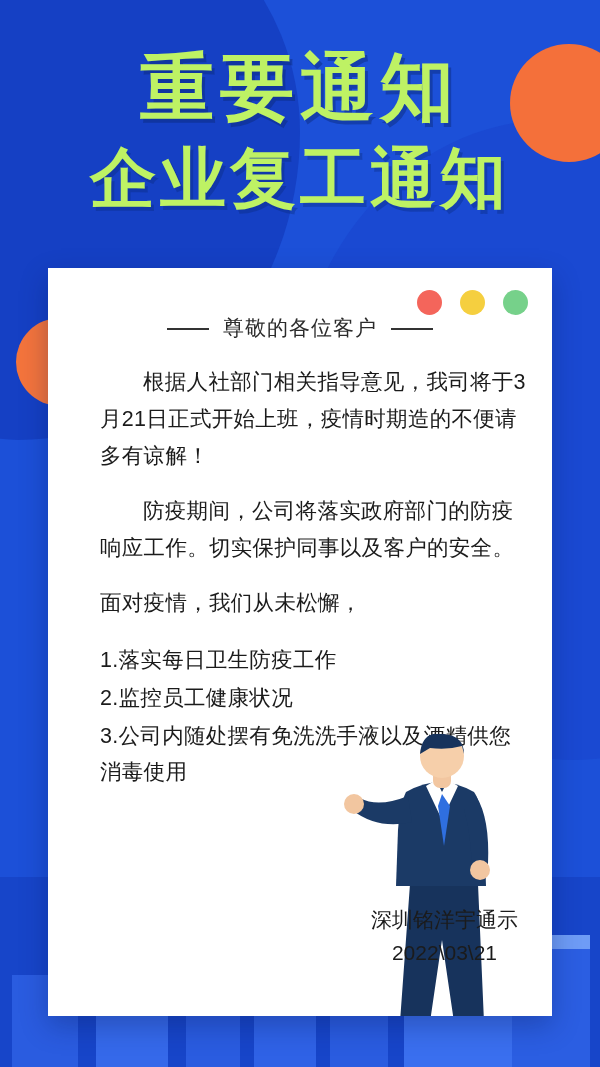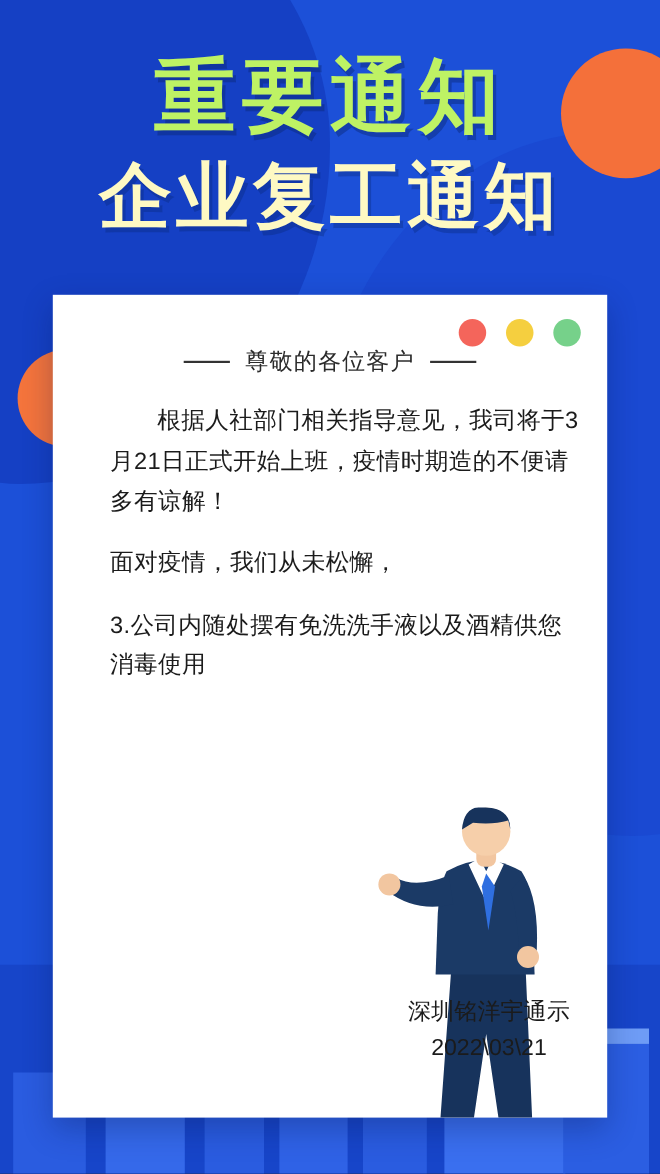--- a/index.html
+++ b/index.html
@@ -99,21 +99,21 @@
     color: #bef264;
     letter-spacing: 6px;
     line-height: 1.08;
     text-shadow: 3px 4px 0 rgba(10,40,120,0.45);
     margin: 0;
   }
   .title-sub {
     margin: 14px 0 0 0;
     font-size: 66px;
     font-weight: bold;
-    color: #fef9c3;
+    color: #bef264;
     letter-spacing: 4px;
     line-height: 1.1;
     text-shadow: 3px 4px 0 rgba(10,40,120,0.35);
   }
 
   
   .card {
     position: absolute;
     left: 48px;
     top: 268px;
@@ -244,22 +244,25 @@
       <span class="dot yellow"></span>
       <span class="dot green"></span>
     </div>
 
     <div class="salutation">
       <span class="rule"></span><span>尊敬的各位客户</span><span class="rule"></span>
     </div>
 
     <div class="body-text">
       <p class="indent">根据人社部门相关指导意见，我司将于3月21日正式开始上班，疫情时期造的不便请多有谅解！</p>
+      <p class="indent">防疫期间，公司将落实政府部门的防疫响应工作。切实保护同事以及客户的安全。</p>
       <p class="tight">面对疫情，我们从未松懈，</p>
       <ul class="list">
+        <li>1.落实每日卫生防疫工作</li>
+        <li>2.监控员工健康状况</li>
         <li>3.公司内随处摆有免洗洗手液以及酒精供您消毒使用</li>
       </ul>
     </div>
 
     <div class="sign">
       <div>深圳铭洋宇通示</div>
       <div>2022\03\21</div>
     </div>
 
     <svg class="man" viewBox="0 0 210 300">

